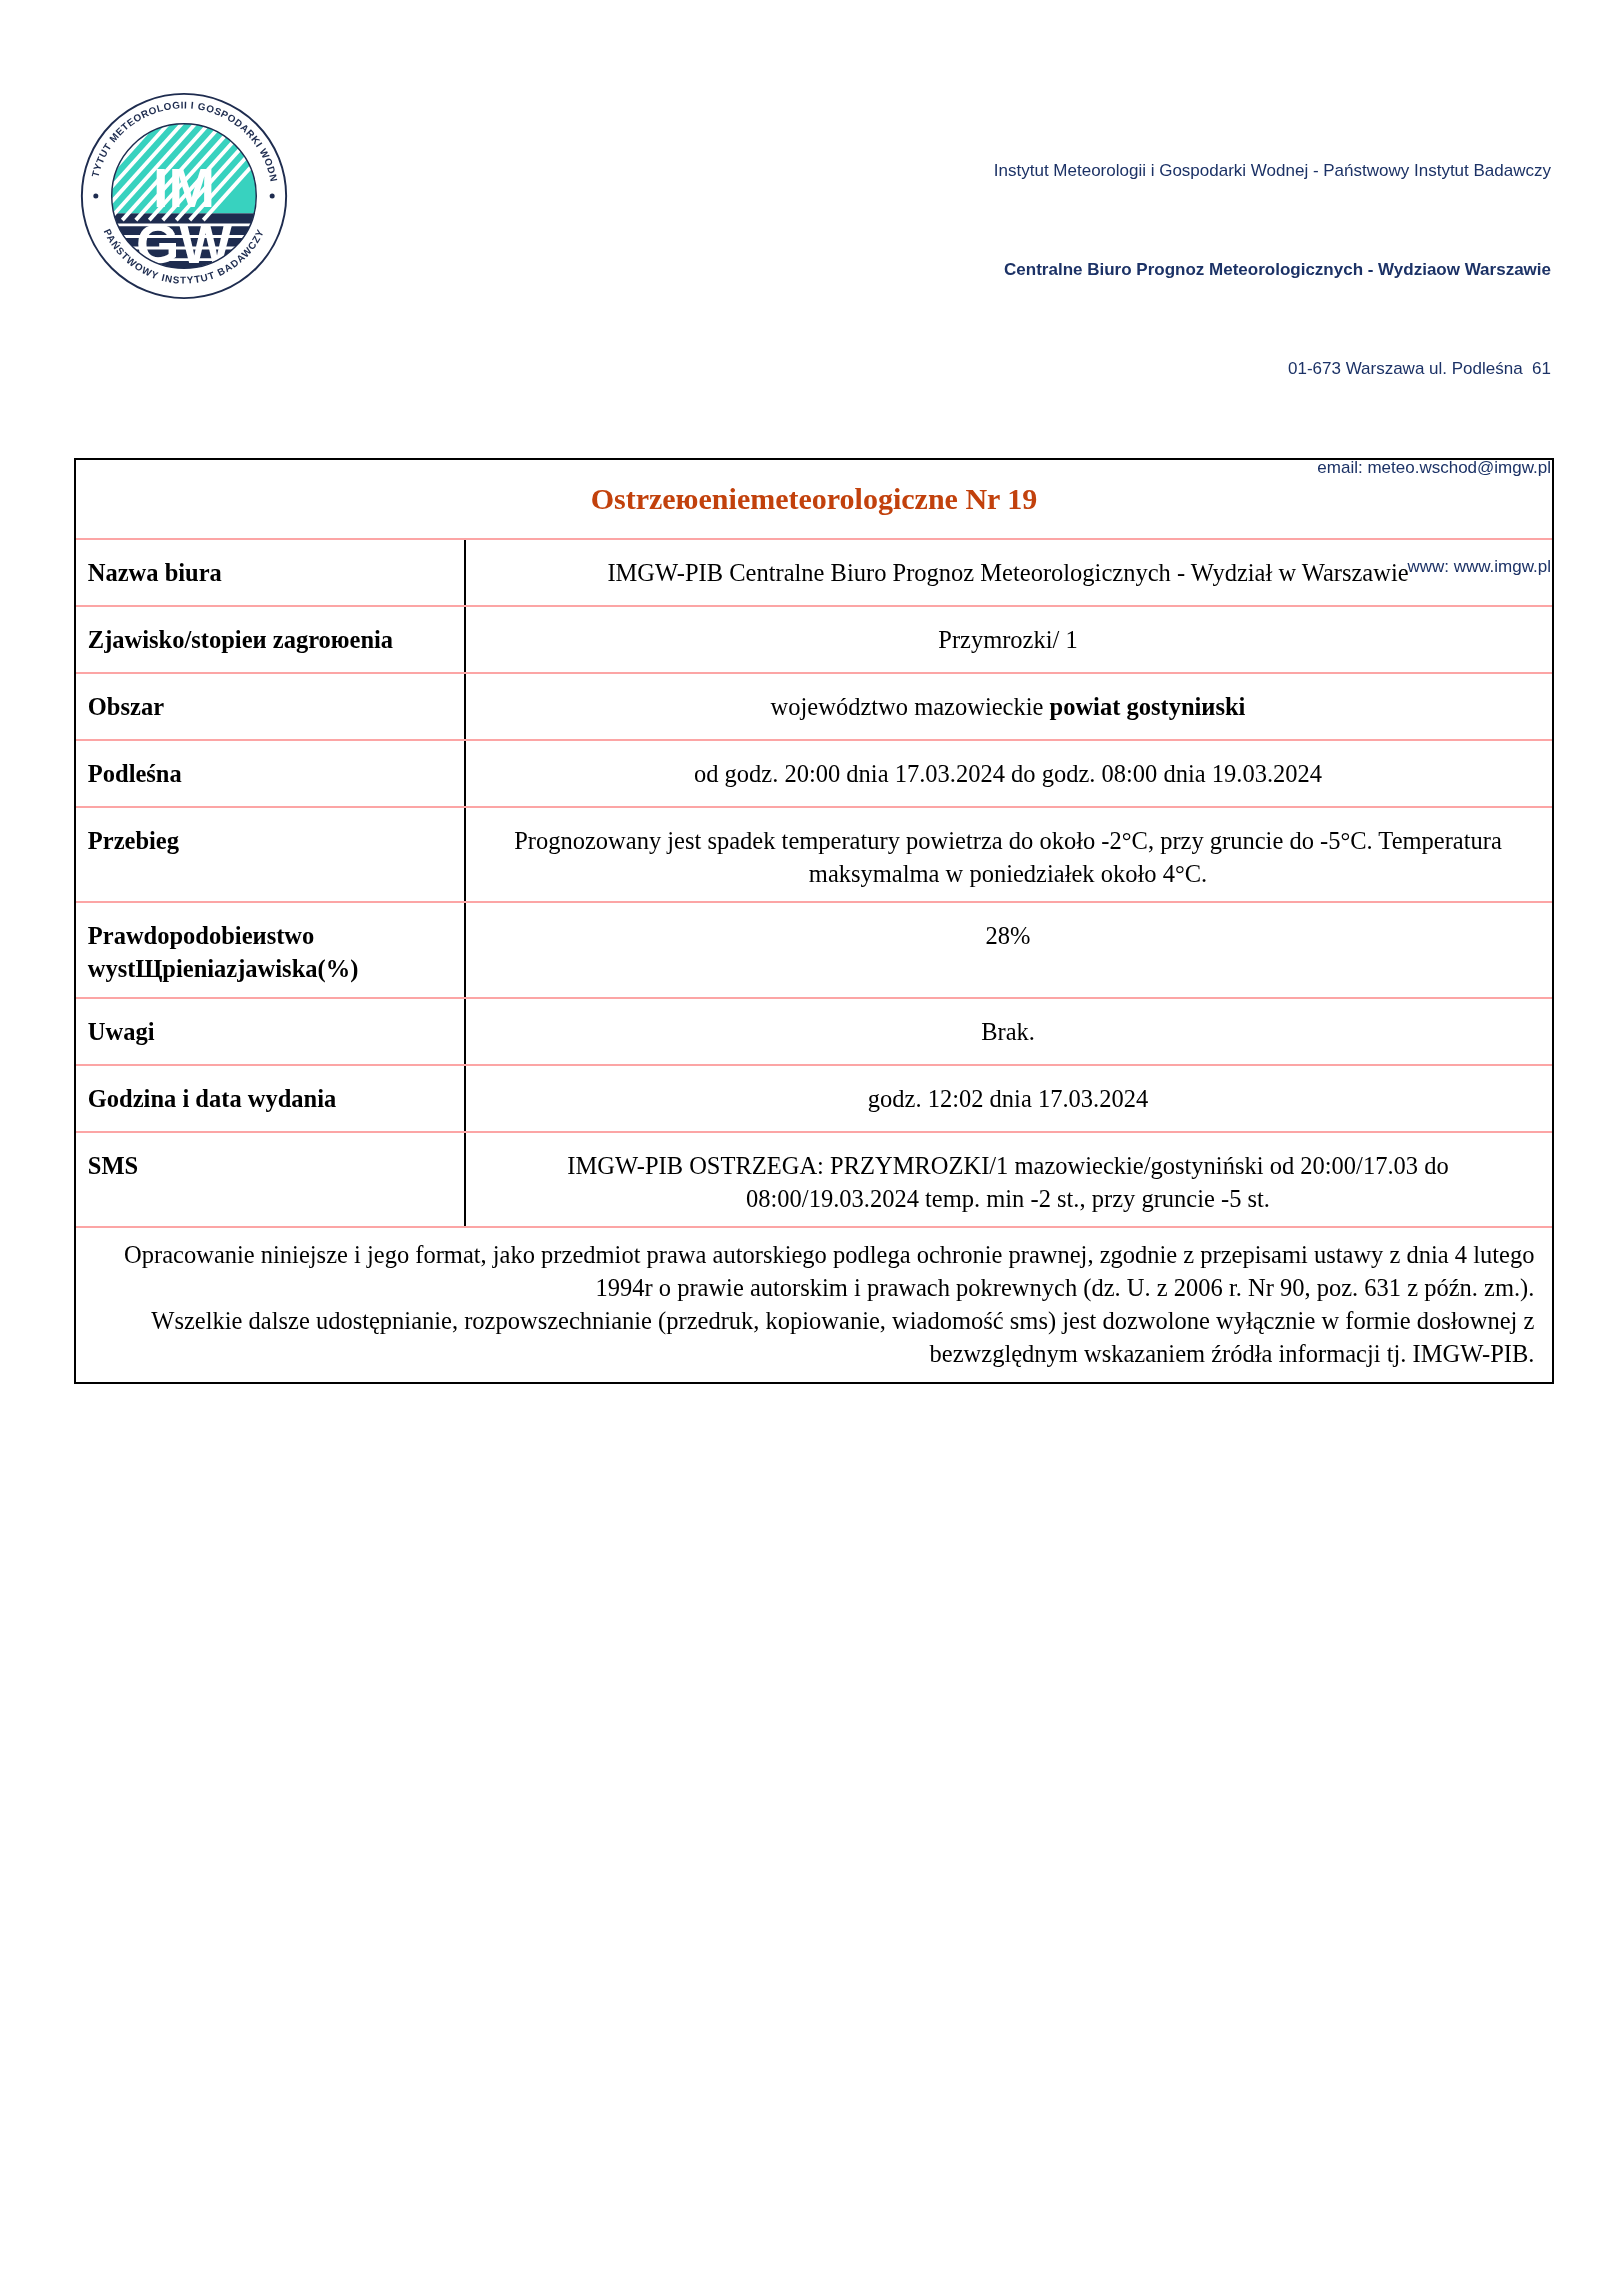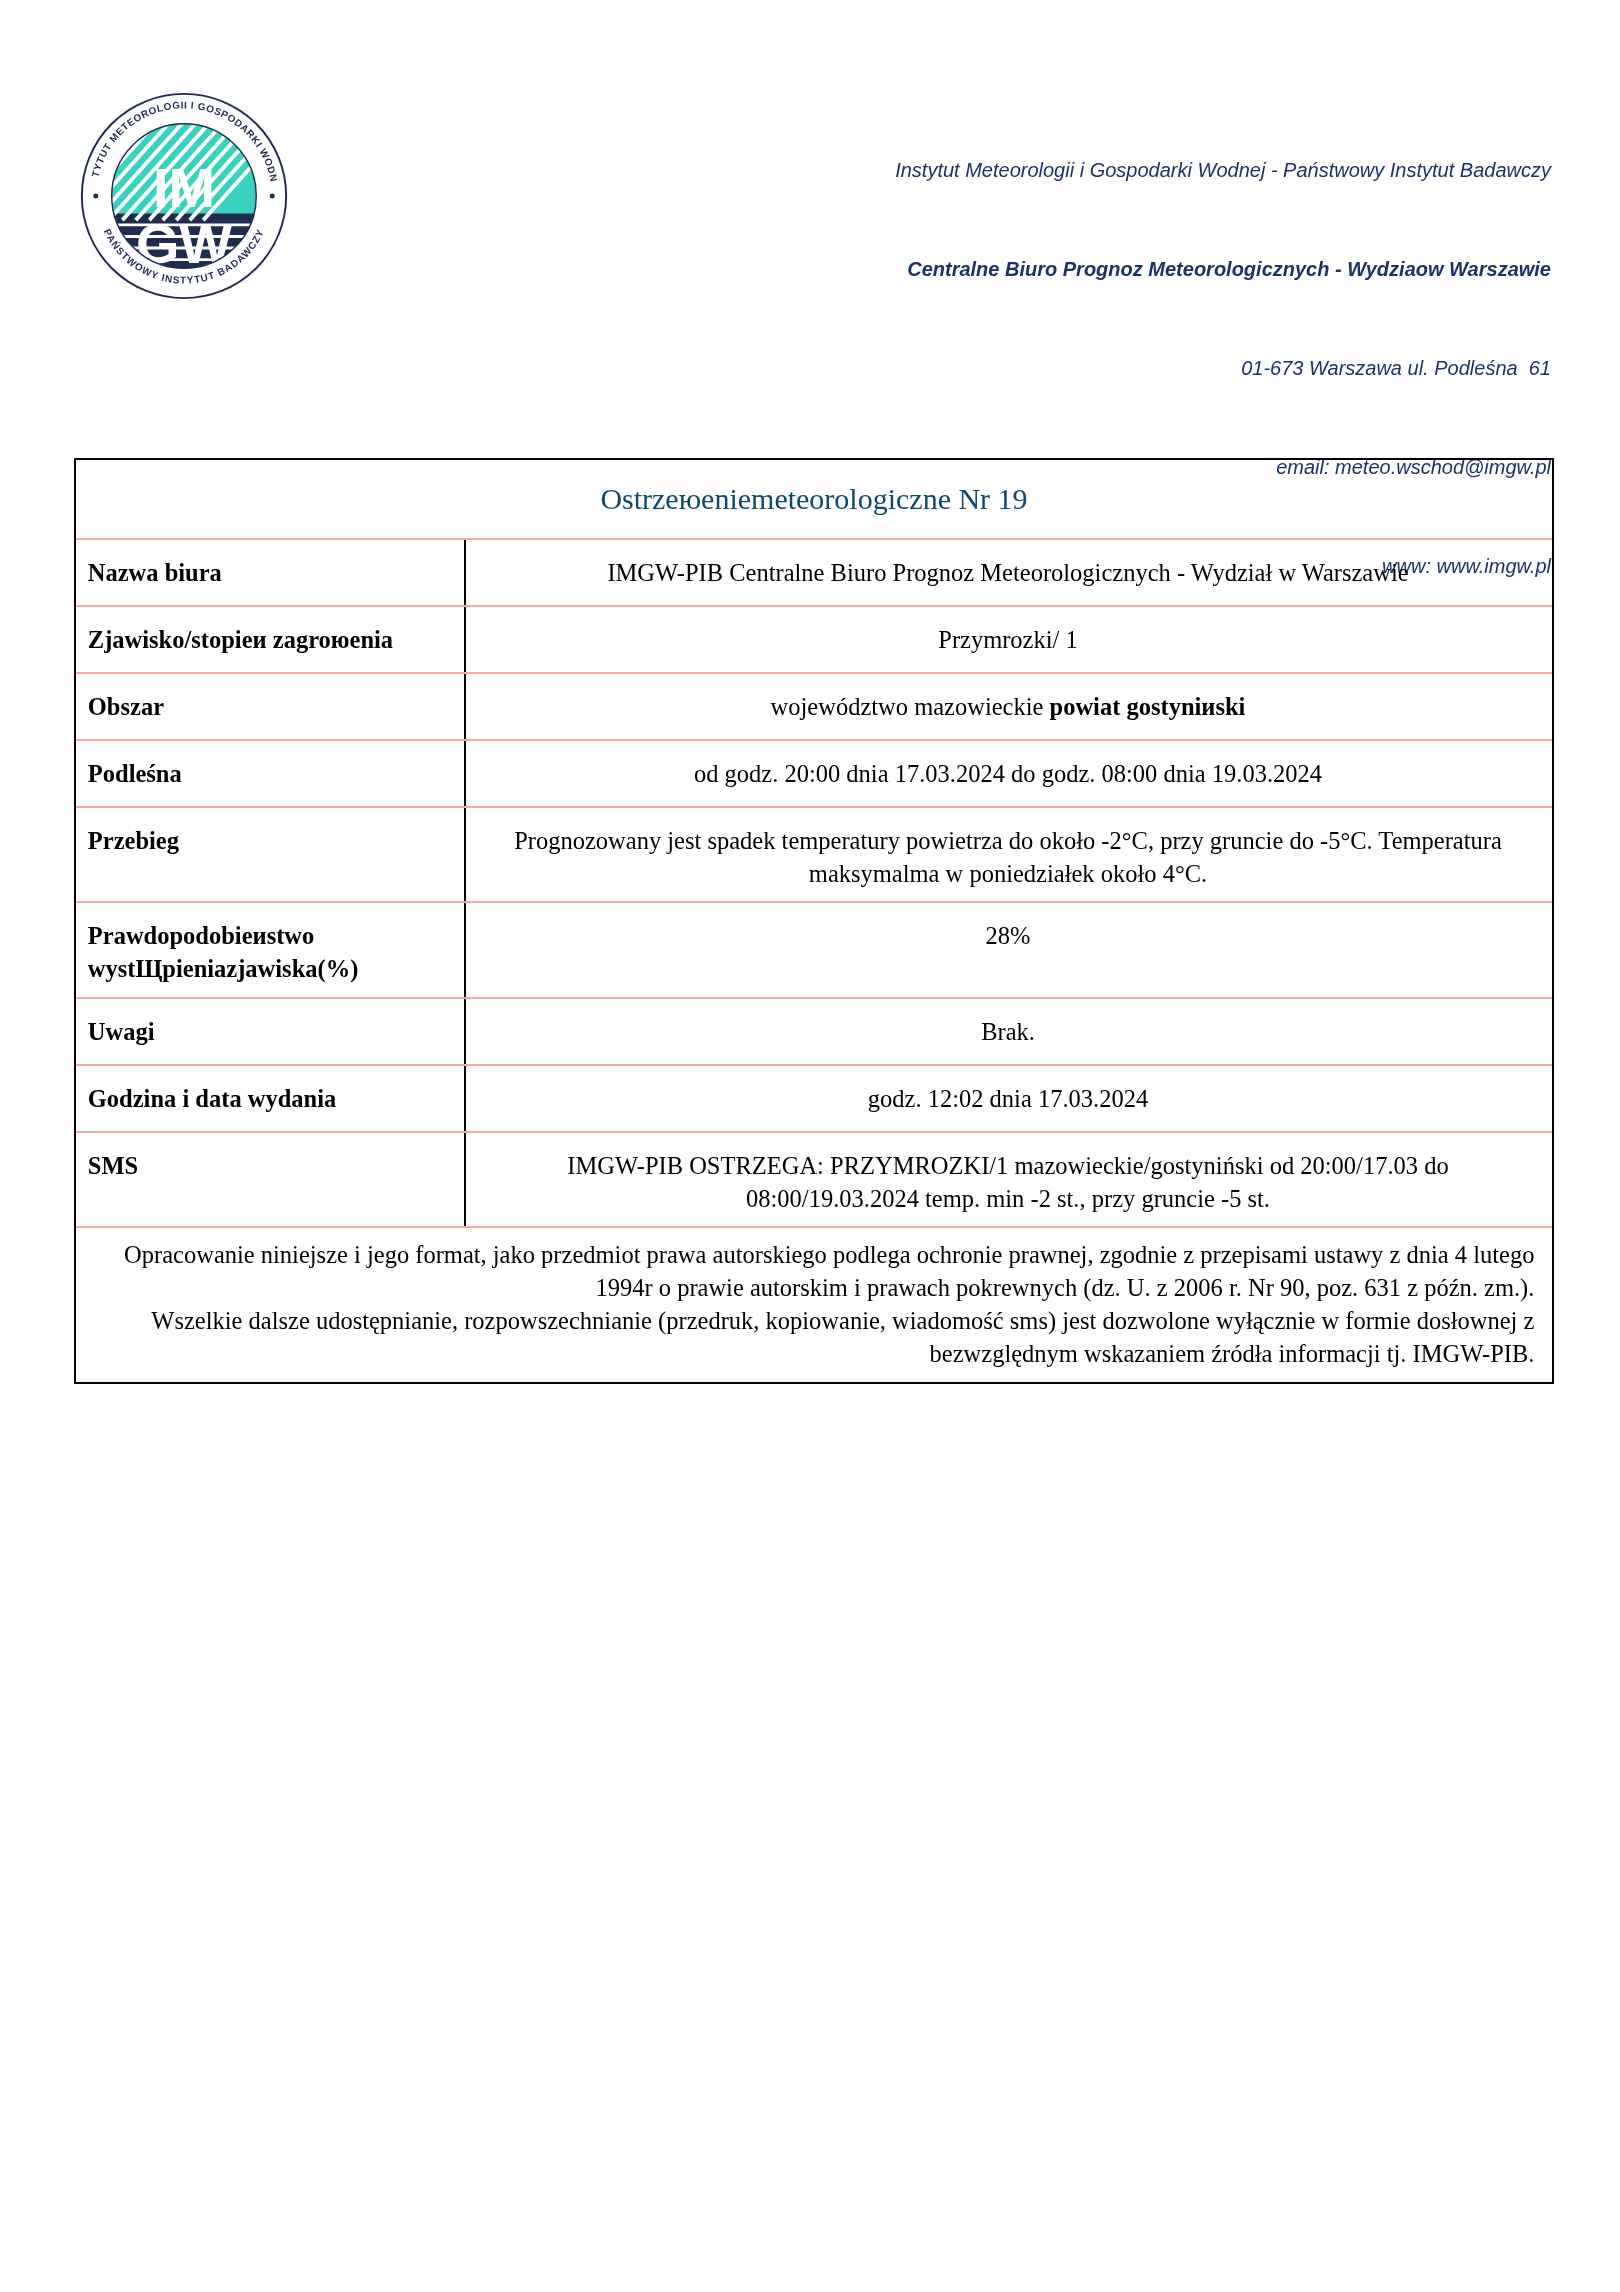--- a/index.html
+++ b/index.html
@@ -20,25 +20,24 @@
     top: 90px;
     width: 212px;
     height: 212px;
   }
   .header-text {
     position: absolute;
     top: 88px;
     right: 69px;
     text-align: right;
     font-family: "Liberation Sans", sans-serif;
-    font-size: 20px;
+    font-size: 17px;
     line-height: 33px;
     color: #1c3266;
     white-space: pre;
-    font-style: italic;
   }
   .header-text .hline { display: block; }
   .header-text .bold { font-weight: bold; }
 
   
   .wtable {
     position: absolute;
     left: 74px;
     top: 458px;
     width: 1480px;
@@ -50,22 +49,22 @@
   .trow { display: flex; border-top: 2px solid #fca5a5; }
   .trow.first { border-top: none; }
   .title-row {
     display: block;
     min-height: 78px;
     text-align: center;
     padding-top: 21.6px;
     box-sizing: border-box;
   }
   .wtitle {
-    color: #0c4a6e;
-    font-weight: normal;
+    color: #c2410c;
+    font-weight: bold;
     font-size: 30px;
   }
   .tlabel {
     width: 390px;
     min-width: 390px;
     box-sizing: border-box;
     border-right: 2px solid #000;
     font-weight: bold;
     padding: 15.7px 13.7px 11.8px 11.8px;
   }

